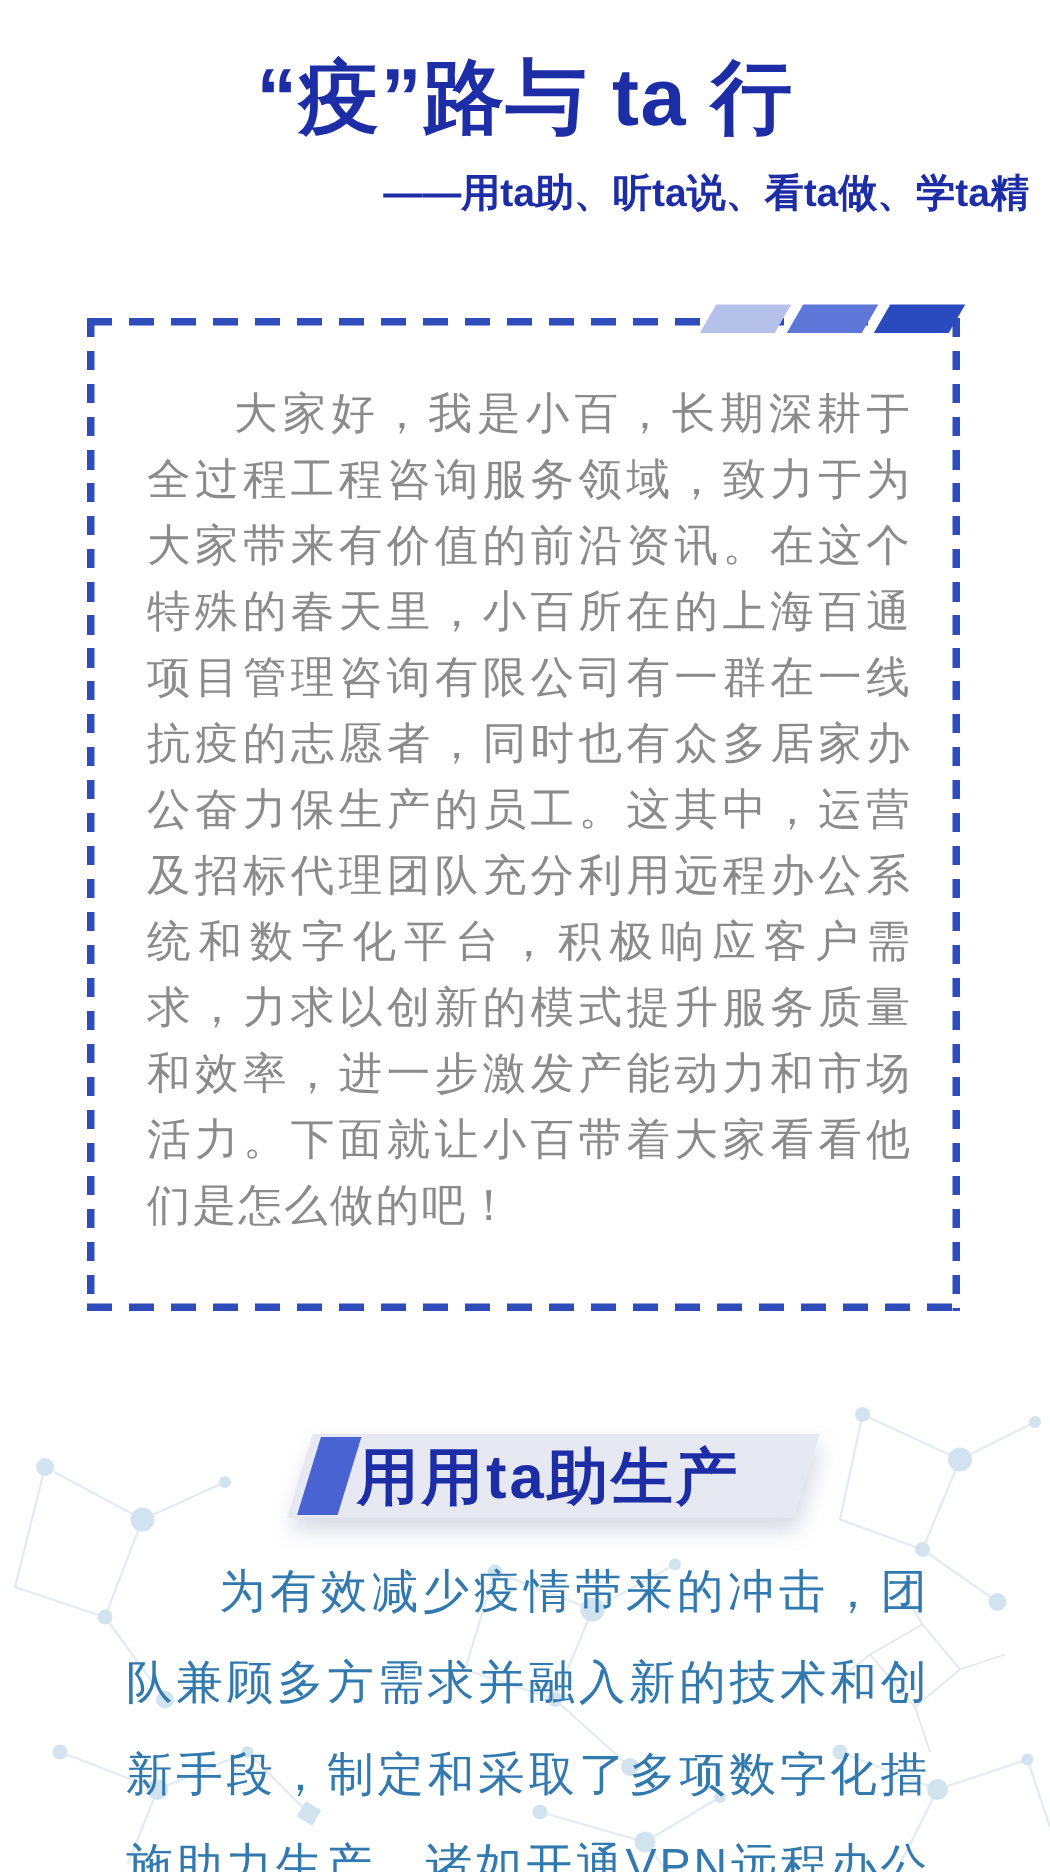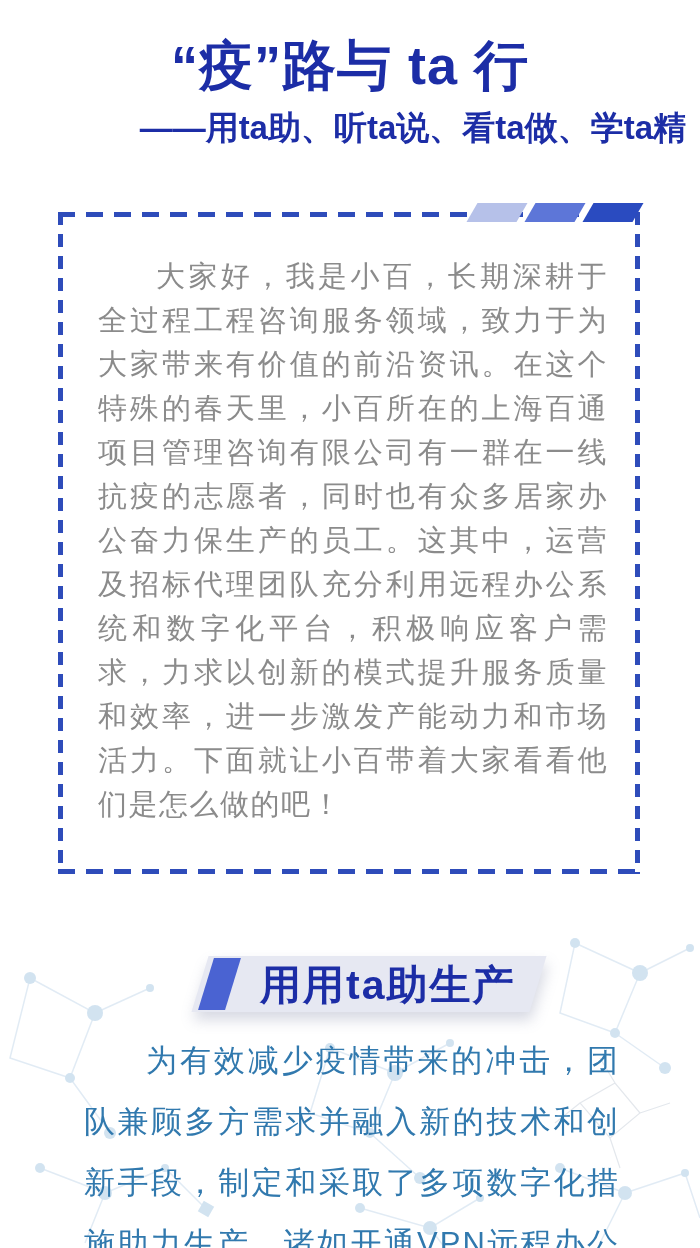--- a/index.html
+++ b/index.html
@@ -29,21 +29,21 @@
     font-size: 54px;
     font-weight: bold;
     color: #1c2da6;
     letter-spacing: 1px;
     line-height: 62px;
   }
   .subtitle {
     margin-top: 12px;
     padding-right: 14px;
     text-align: right;
-    font-size: 33px;
+    font-size: 26px;
     font-weight: bold;
     color: #1c2da6;
     line-height: 40px;
   }
 
   
   .intro-box {
     position: relative;
     margin: 64px 60px 0 58px;          
     padding: 30px 20px 36px 28px;
@@ -97,21 +97,21 @@
   }
   .stripe {
     position: absolute;
     left: 206px; top: 2px;
     width: 27px; height: 52px;
     background: #4a63d2;
     transform: skewX(-17deg);
   }
   .band-label {
     position: absolute;
-    left: 260px; top: 50%;
+    left: 238px; top: 50%;
     transform: translateY(-50%);
     font-size: 41px;
     font-weight: bold;
     color: #1c2da6;
     letter-spacing: 2px;
     white-space: nowrap;
   }
 
   
   .section-body {

